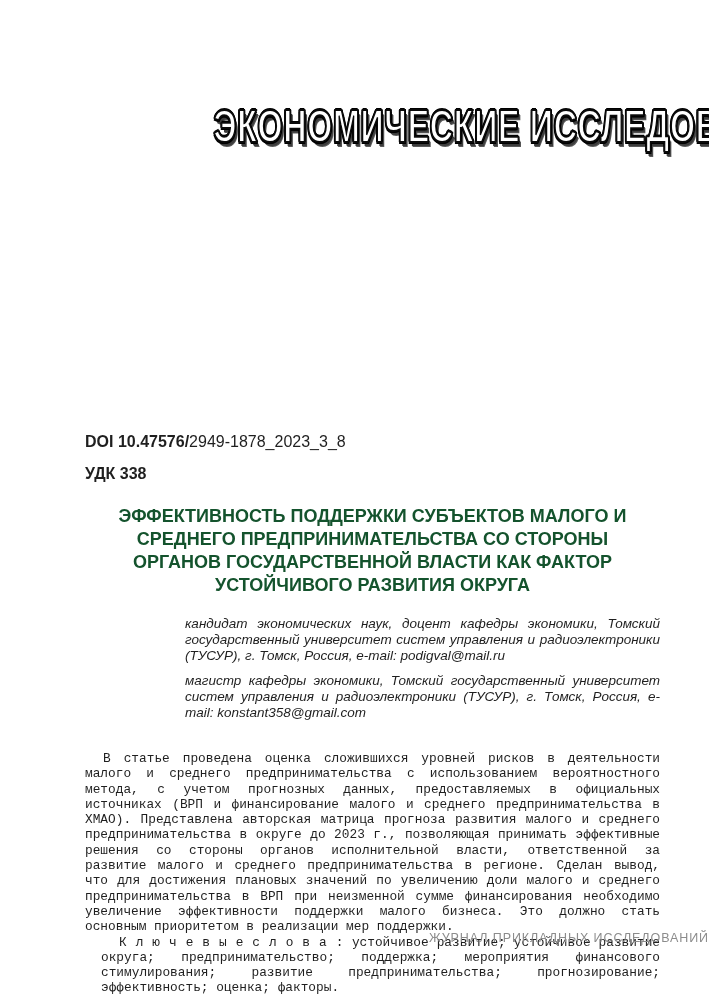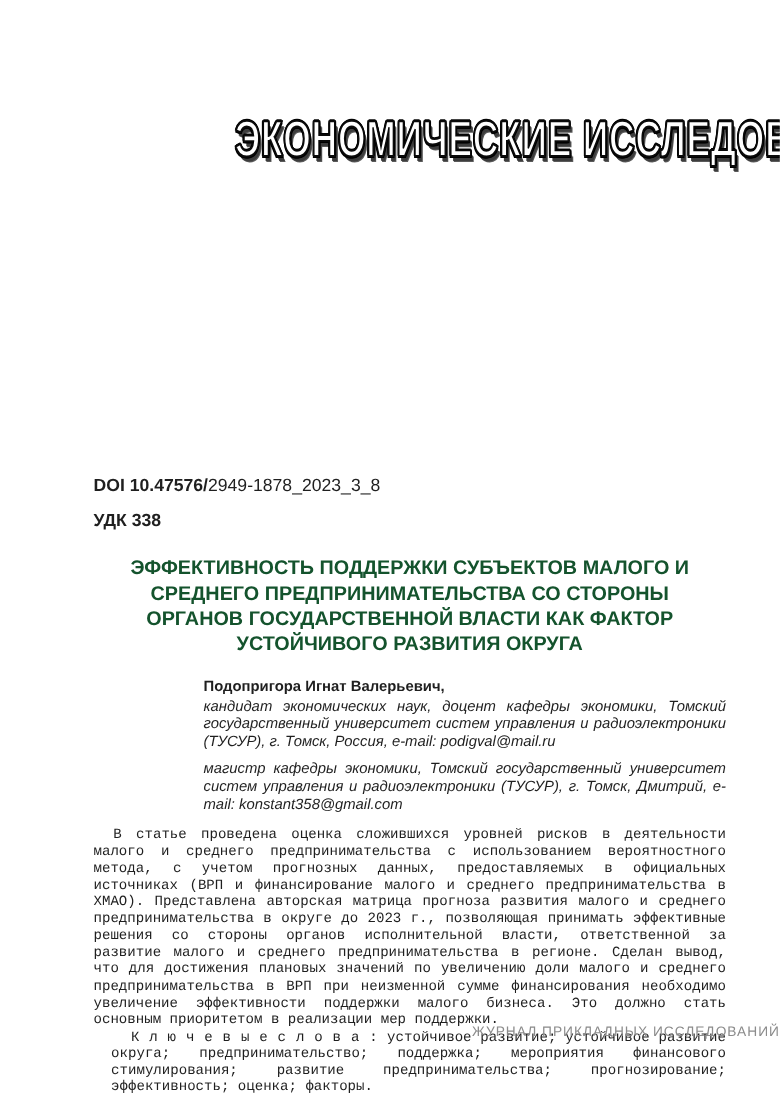--- a/index.html
+++ b/index.html
@@ -138,25 +138,24 @@
   </div>
 
   <div class="udc-line">УДК 338</div>
 
   <div class="article-title">
     <h1>ЭФФЕКТИВНОСТЬ ПОДДЕРЖКИ СУБЪЕКТОВ МАЛОГО И СРЕДНЕГО ПРЕДПРИНИМАТЕЛЬСТВА СО СТОРОНЫ ОРГАНОВ ГОСУДАРСТВЕННОЙ ВЛАСТИ КАК ФАКТОР УСТОЙЧИВОГО РАЗВИТИЯ ОКРУГА</h1>
   </div>
 
   <div class="authors-block">
     <div class="author">
-      <div class="author-name">Подопригора Игнат Валерьевич,</div>
       <div class="author-affiliation">кандидат экономических наук, доцент кафедры экономики, Томский государственный университет систем управления и радиоэлектроники (ТУСУР), г. Томск, Россия, e-mail: podigval@mail.ru</div>
     </div>
     <div class="author">
-      <div class="author-affiliation">магистр кафедры экономики, Томский государственный университет систем управления и радиоэлектроники (ТУСУР), г. Томск, Дмитрий, e-mail: konstant358@gmail.com</div>
+      <div class="author-affiliation">магистр кафедры экономики, Томский государственный университет систем управления и радиоэлектроники (ТУСУР), г. Томск, Россия, e-mail: konstant358@gmail.com</div>
     </div>
   </div>
 
   <div class="abstract-block">
     <p class="abstract-paragraph">В статье проведена оценка сложившихся уровней рисков в деятельности малого и среднего предпринимательства с использованием вероятностного метода, с учетом прогнозных данных, предоставляемых в официальных источниках (ВРП и финансирование малого и среднего предпринимательства в ХМАО). Представлена авторская матрица прогноза развития малого и среднего предпринимательства в округе до 2023 г., позволяющая принимать эффективные решения со стороны органов исполнительной власти, ответственной за развитие малого и среднего предпринимательства в регионе. Сделан вывод, что для достижения плановых значений по увеличению доли малого и среднего предпринимательства в ВРП при неизменной сумме финансирования необходимо увеличение эффективности поддержки малого бизнеса. Это должно стать основным приоритетом в реализации мер поддержки.</p>
     <p class="keywords-paragraph">
       <span class="keywords-label">К л ю ч е в ы е   с л о в а :</span><span> устойчивое развитие; устойчивое развитие округа; предпринимательство; поддержка; мероприятия финансового стимулирования; развитие предпринимательства; прогнозирование; эффективность; оценка; факторы.</span>
     </p>
   </div>
 

